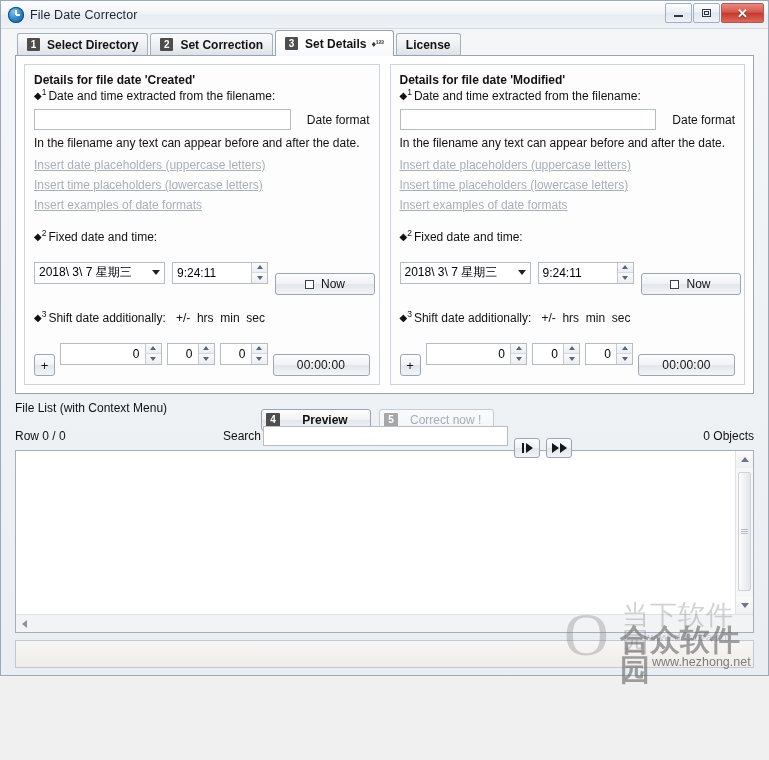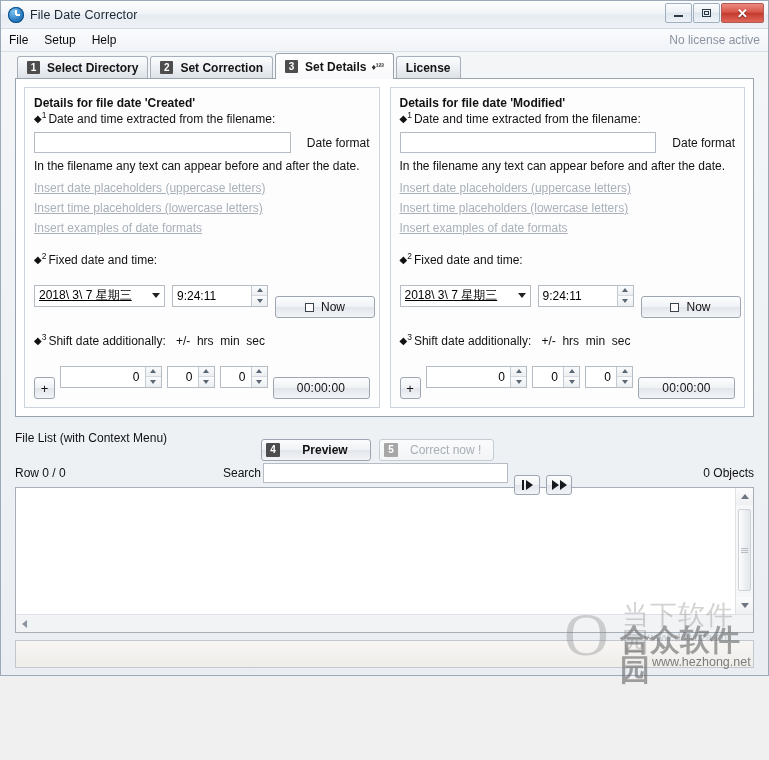--- a/index.html
+++ b/index.html
@@ -282,21 +282,21 @@
     height: 22px;
     box-sizing: border-box;
     border: 1px solid #b6bcc4;
     background: #fff;
     display: flex;
     align-items: center;
     padding: 0 4px;
     font-size: 12px;
     position: relative;
   }
-  .combo .val { flex: 1 1 auto; white-space: nowrap; overflow: hidden; text-decoration: underline; }
+  .combo .val { flex: 1 1 auto; white-space: nowrap; overflow: hidden; }
   .combo .caret {
     width: 0; height: 0;
     border-left: 4px solid transparent;
     border-right: 4px solid transparent;
     border-top: 5px solid #222;
     margin-left: 3px;
   }
   .spin-field {
     height: 22px;
     box-sizing: border-box;
@@ -392,21 +392,21 @@
     margin-bottom: 6px;
     white-space: nowrap;
   }
   .shift-labels .sp { display: inline-block; }
 
   
   .filelist-bar {
     flex: 0 0 28px;
     display: flex;
     align-items: center;
-    padding: 7px 14px;
+    padding: 0 14px;
     position: relative;
   }
   .filelist-label { font-size: 12px; color: #111; }
   .action-btns {
     position: absolute;
     left: 260px;
     display: flex;
     gap: 8px;
     align-items: center;
   }
@@ -649,26 +649,20 @@
       </div>
       <div class="win-btn">
         <div class="glyph-max"></div>
       </div>
       <div class="win-btn close">
         <span class="glyph-close">✕</span>
       </div>
     </div>
   </div>
 
-  <div class="menubar">
-    <div class="menu-item">File</div>
-    <div class="menu-item">Setup</div>
-    <div class="menu-item">Help</div>
-    <div class="license-status">No license active</div>
-  </div>
 
   <div class="tabstrip">
     <div class="tab">
       <span class="num">1</span>
       <span>Select Directory</span>
     </div>
     <div class="tab">
       <span class="num">2</span>
       <span>Set Correction</span>
     </div>

